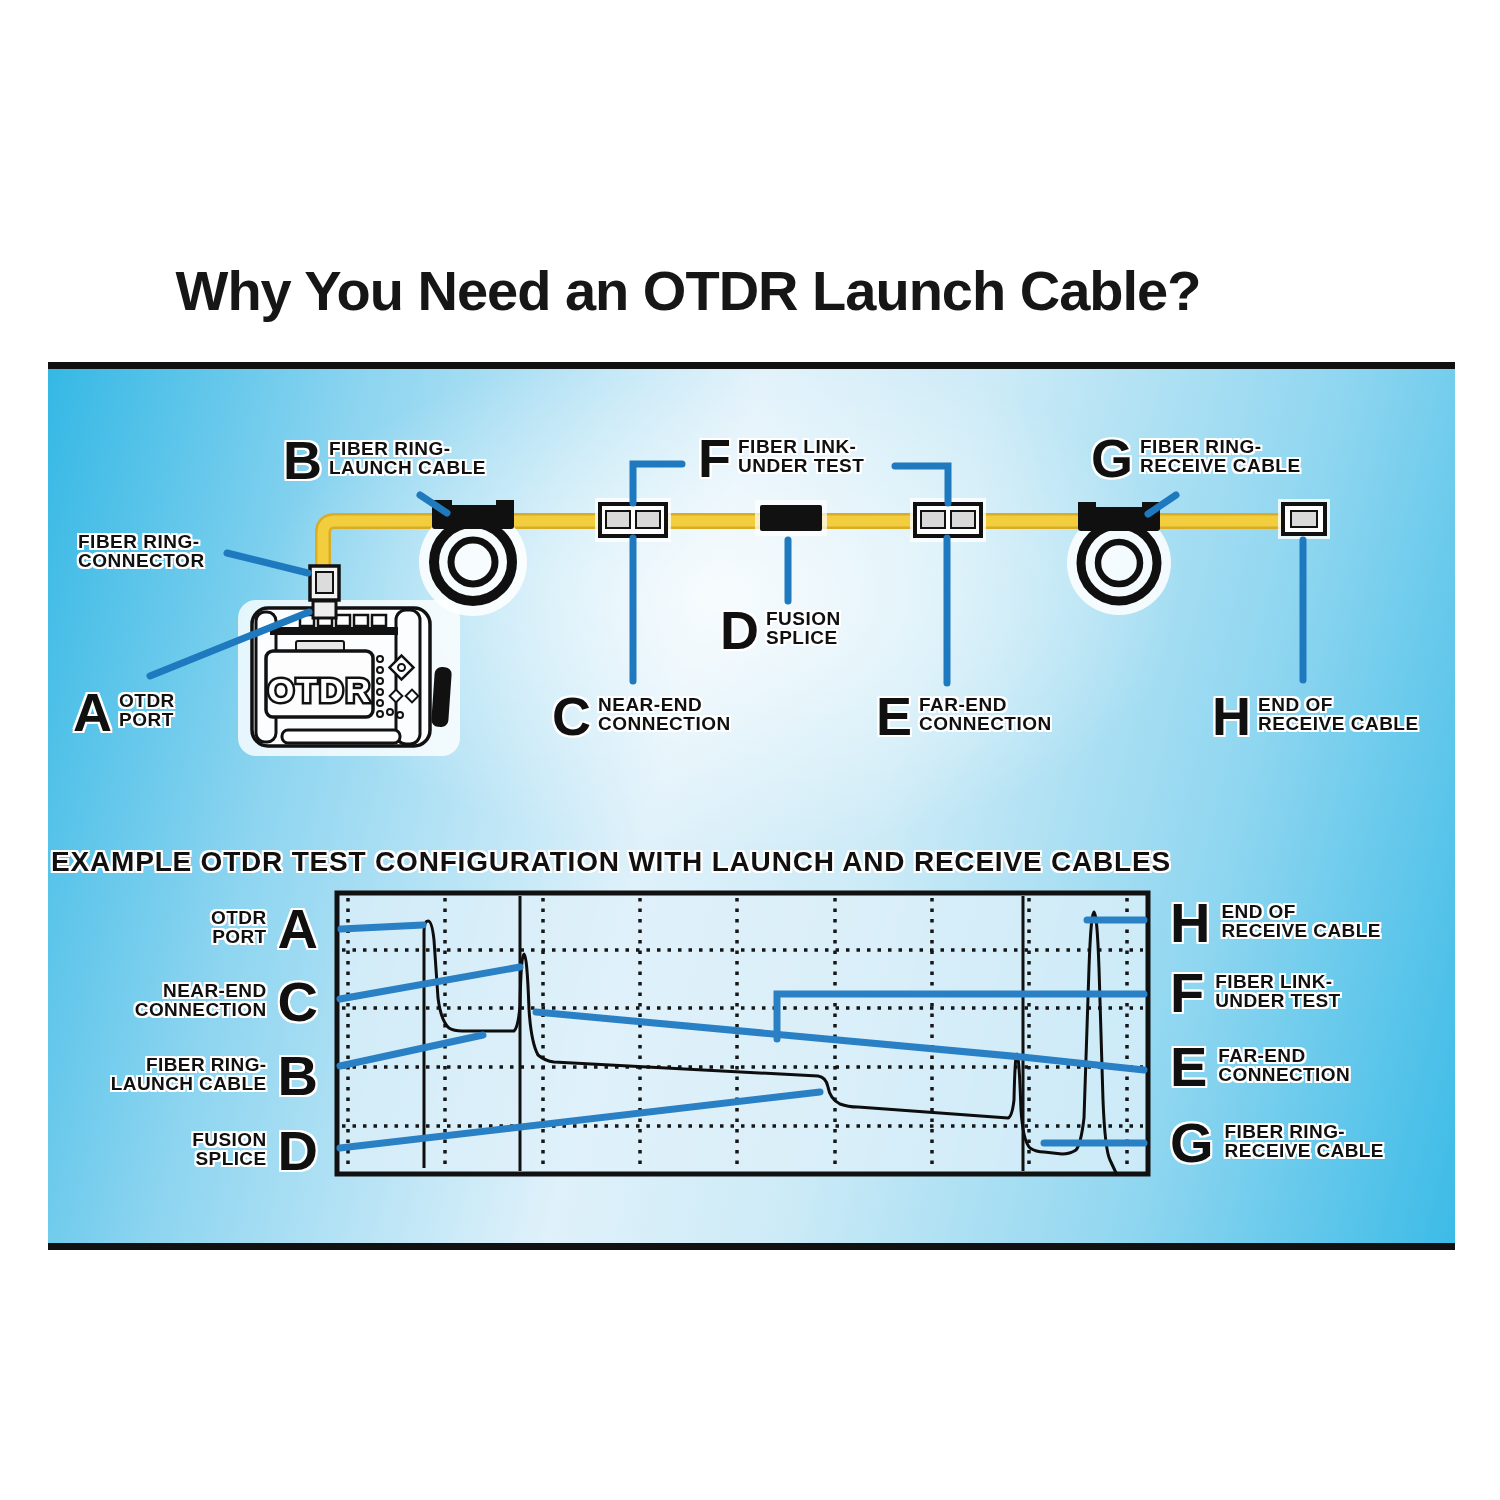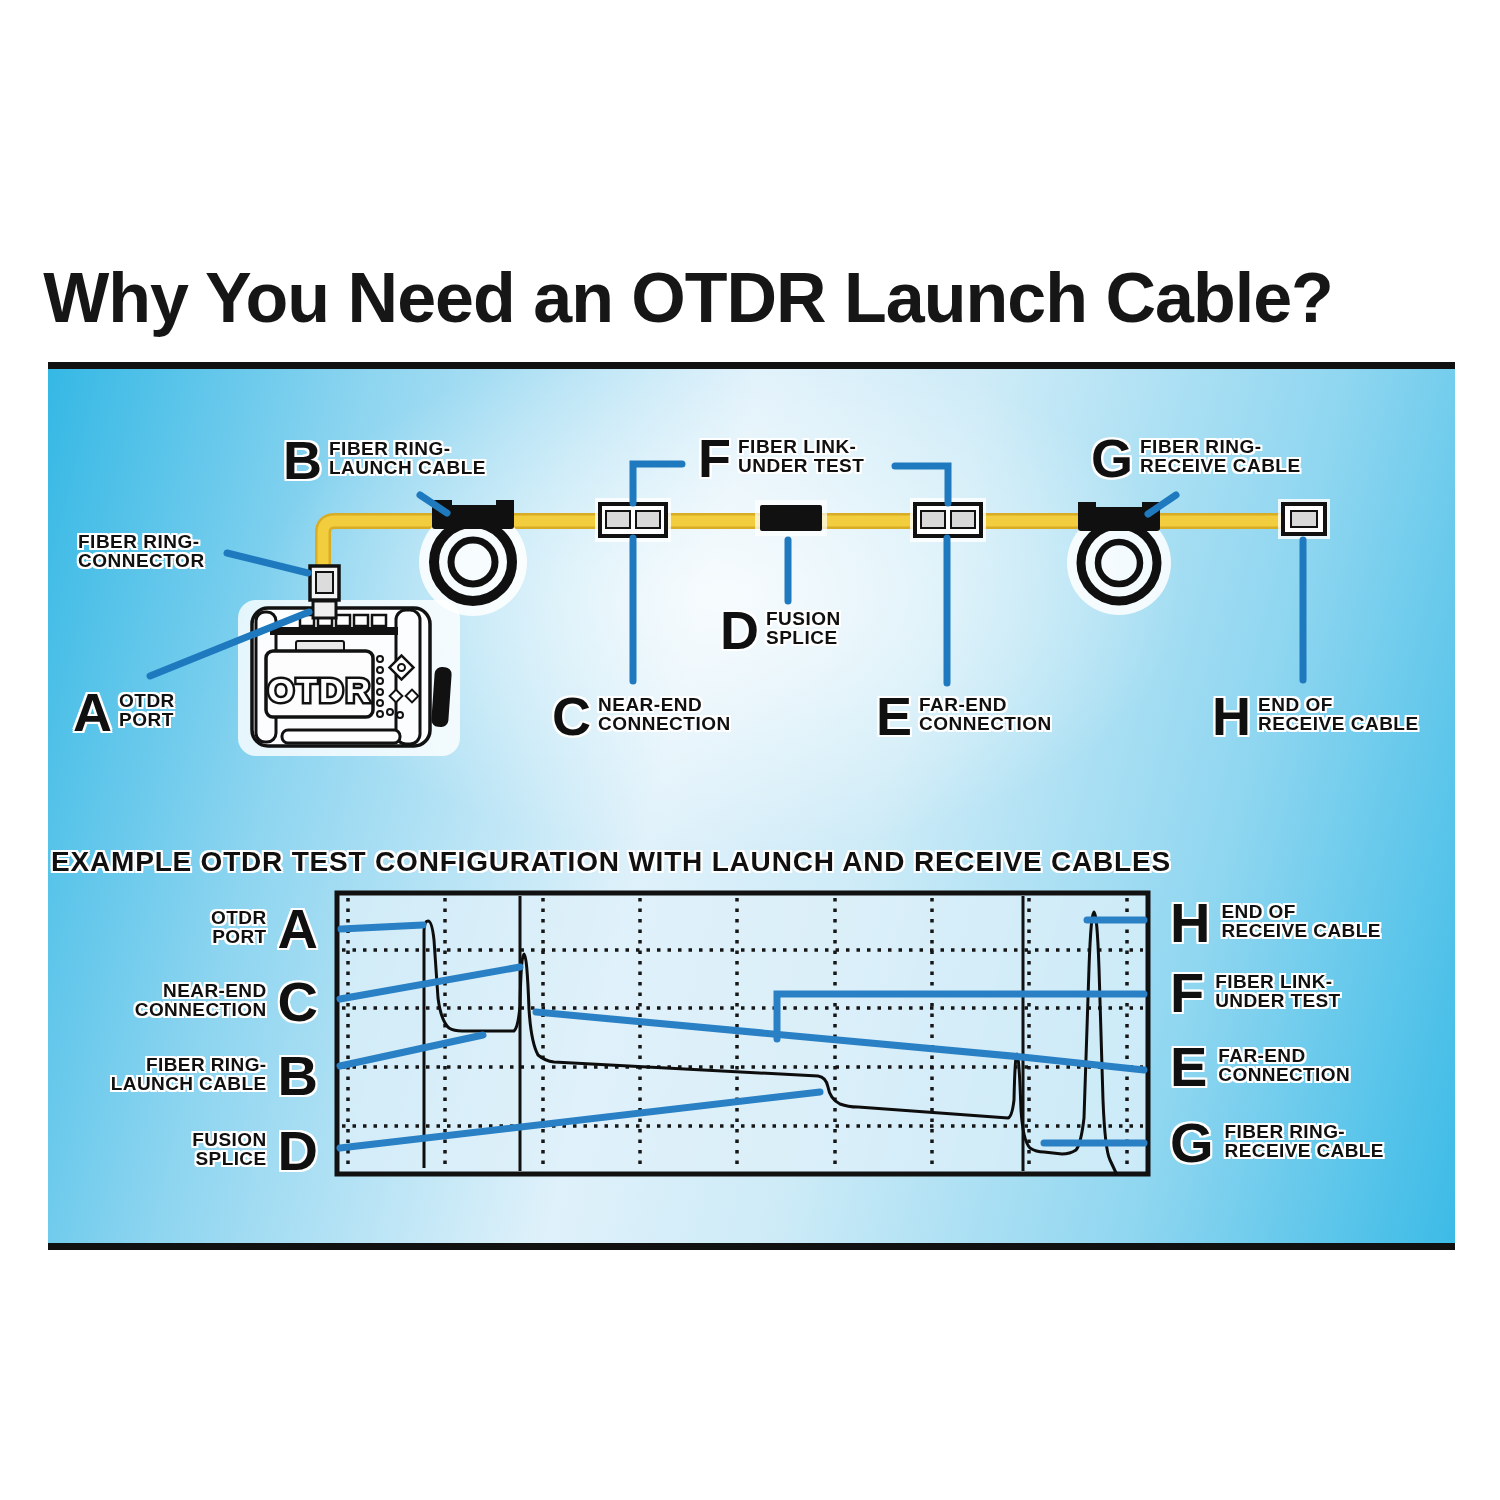--- a/index.html
+++ b/index.html
@@ -1,19 +1,19 @@
 <!DOCTYPE html>
 <html><head>
 <meta charset="utf-8">
 <style>
   html,body{margin:0;padding:0;background:#ffffff;}
   .page{position:relative;width:1500px;height:1500px;background:#ffffff;overflow:hidden;
         font-family:"Liberation Sans",sans-serif;}
   .title{position:absolute;left:0;top:258px;width:1376px;text-align:center;
-         font-size:70px;font-weight:700;letter-spacing:-1px;color:#161616;white-space:nowrap;}
+         font-size:56px;font-weight:700;letter-spacing:-1px;color:#161616;white-space:nowrap;}
   .topbar,.botbar{position:absolute;left:48px;width:1407px;height:7px;background:#111;}
   .topbar{top:362px;}
   .botbar{top:1243px;}
   .panel{position:absolute;left:48px;top:369px;width:1407px;height:874px;
          background:
            radial-gradient(ellipse 640px 360px at 48% 26%, rgba(255,255,255,0.75), rgba(255,255,255,0) 72%),
            linear-gradient(104deg,#35b8e5 0%,#8ed5f0 20%,#dff1fa 44%,#cdebf7 58%,#8fd6f0 80%,#3cbbe7 100%);}
   svg.canvas{position:absolute;left:0;top:0;width:1500px;height:1500px;pointer-events:none;}
 
   .halo{text-shadow:-2px -2px 0 #fff,2px -2px 0 #fff,-2px 2px 0 #fff,2px 2px 0 #fff,

